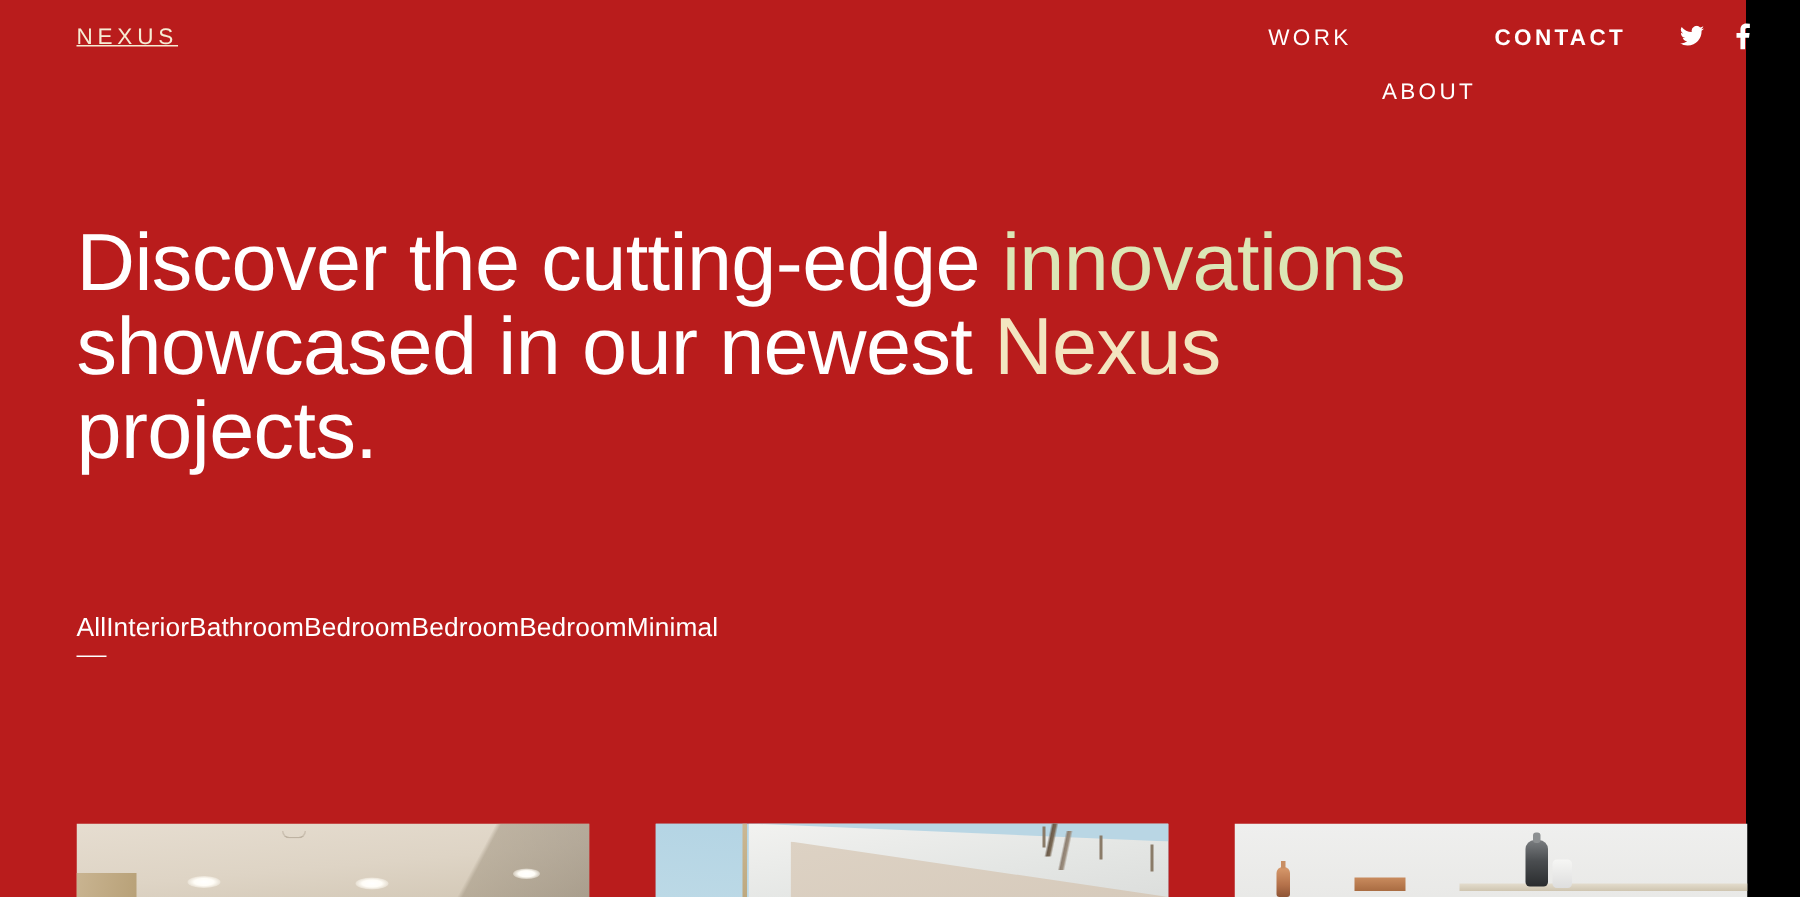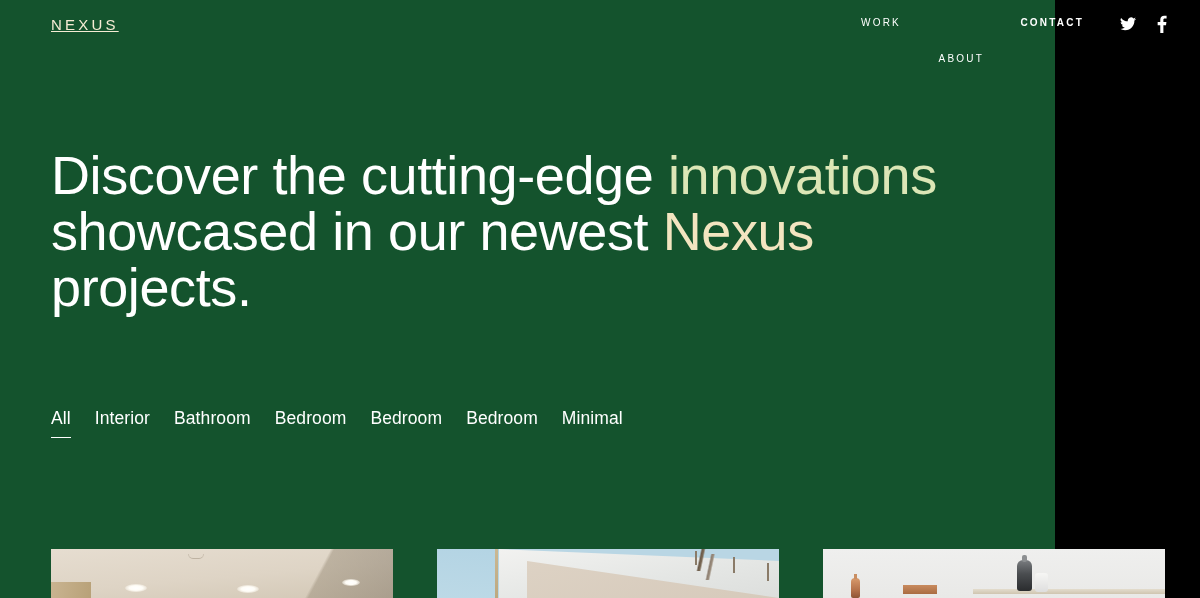--- a/index.html
+++ b/index.html
@@ -2,38 +2,38 @@
 <html><head>
 <meta charset="utf-8">
 <style>
   * { margin:0; padding:0; box-sizing:border-box; }
   html, body {
     width:1200px; height:598px;
     background:#000000;
     font-family:"Liberation Sans", sans-serif;
     overflow:hidden;
   }
-  .page { position:relative; width:1055px; height:598px; background:#14532d;padding-left:35px; }
+  .page { position:relative; width:1164px; height:598px; background:#b91c1c;padding-left:35px; }
 
   
   .header {
     position:absolute; top:0; left:0; width:1200px; height:52px;
     display:flex; align-items:center;
   }
   .logo {
     position:absolute; left:51px; top:17px;
     font-size:15px; letter-spacing:3.2px; font-weight:400;
     color:#f6ecd4; line-height:1;
   }
   .nav {
     position:absolute; right:0; top:18px;
     display:flex; align-items:center;
   }
   .nav-link {
-    color:#ffffff; font-size:10px; letter-spacing:2.2px;
+    color:#ffffff; font-size:15px; letter-spacing:2.2px;
     text-decoration:none; line-height:1; font-weight:400;
   }
   .nav-link.work    { position:absolute; right:299px; top:0; white-space:nowrap; }
   .nav-link.about   { position:absolute; right:216px; top:0; white-space:nowrap;margin-top:36px; }
   .nav-link.contact { position:absolute; right:116px; top:0; white-space:nowrap;font-weight:bold; }
 
   .social {
     position:absolute; top:-3px; right:30px;
     display:flex; align-items:center; gap:18px;
   }
@@ -51,21 +51,21 @@
     font-weight:400;
     color:#ffffff;
     font-family:"Liberation Sans", sans-serif;
   }
   .hl-accent-green { color:#dce6b6; }
   .hl-accent-cream { color:#f3e5c0; }
 
   
   .filters {
     position:absolute; left:51px; top:406px;
-    display:flex; align-items:flex-start; gap:24px;
+    display:flex; align-items:flex-start; 
   }
   .filter {
     position:relative;
     color:#ffffff; font-size:17.5px; line-height:24px;
     letter-spacing:0.1px; font-weight:400;
     padding-bottom:8px; cursor:pointer; white-space:nowrap;
   }
   .filter.active::after {
     content:""; position:absolute; left:0; right:0; bottom:0;
     height:1.5px; background:#ffffff;

